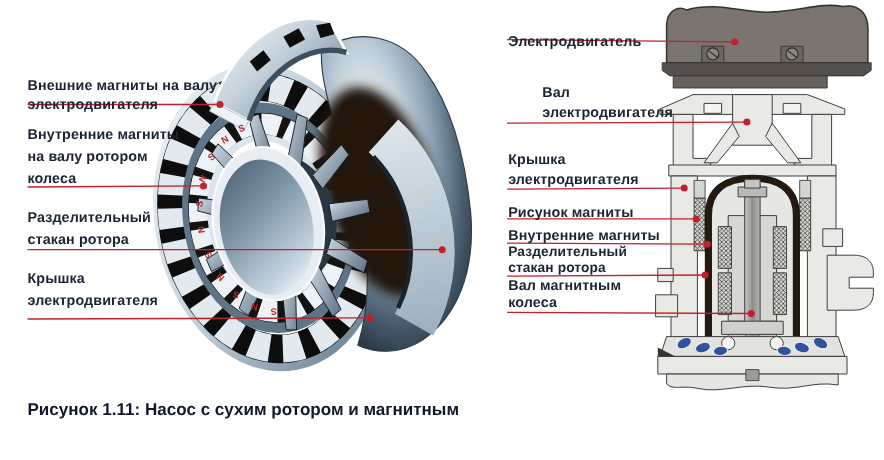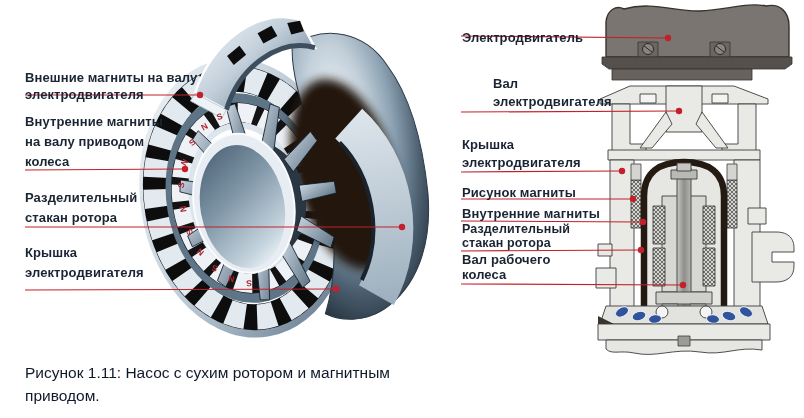--- a/index.html
+++ b/index.html
@@ -12,21 +12,21 @@
     position:absolute;color:#1a2433;font-weight:600;font-size:13px;line-height:17px;
     letter-spacing:0.1px;white-space:nowrap;
   }
   .lbl .ln{white-space:nowrap;}
   .lbl-l2{line-height:20px;}
   .lbl-l3,.lbl-l4{line-height:20px;}
   .rlbl{font-size:13px;line-height:18px;}
   .rlbl-tight{font-size:12.5px;line-height:14px;}
   .rlbl-mid{line-height:15px;}
   #caption{
-    position:absolute;left:25px;top:361px;color:#10192a;font-weight:400;
+    position:absolute;left:25px;top:361px;color:#10192a;font-weight:700;
     font-size:15.5px;line-height:23px;
   }
 </style>
 </head>
 <body>
 
 <svg id="stage" viewBox="0 0 804 418" xmlns="http://www.w3.org/2000/svg">
   <defs>
     <linearGradient id="gRing" x1="0" y1="0" x2="1" y2="1">
       <stop offset="0" stop-color="#f2f6fa"></stop>
@@ -232,21 +232,21 @@
       <circle cx="683" cy="285" r="3.2" stroke="none"></circle>
   </g>
 </svg>
 
 <div class="lbl" style="left:25px;top:69px;">
   <div class="ln">Внешние магниты на валу</div>
   <div class="ln">электродвигателя</div>
 </div>
 <div class="lbl lbl-l2" style="left:25px;top:112px;">
   <div class="ln">Внутренние магниты</div>
-  <div class="ln">на валу приводом</div>
+  <div class="ln">на валу ротором</div>
   <div class="ln">колеса</div>
 </div>
 <div class="lbl lbl-l3" style="left:25px;top:188px;">
   <div class="ln">Разделительный</div>
   <div class="ln">стакан ротора</div>
 </div>
 <div class="lbl lbl-l4" style="left:25px;top:243px;">
   <div class="ln">Крышка</div>
   <div class="ln">электродвигателя</div>
 </div>
@@ -266,20 +266,19 @@
   <div class="ln">Рисунок магниты</div>
 </div>
 <div class="lbl rlbl" style="left:462px;top:205px;">
   <div class="ln">Внутренние магниты</div>
 </div>
 <div class="lbl rlbl-tight" style="left:462px;top:222px;">
   <div class="ln">Разделительный</div>
   <div class="ln">стакан ротора</div>
 </div>
 <div class="lbl rlbl rlbl-mid" style="left:462px;top:252px;">
-  <div class="ln">Вал рабочего</div>
+  <div class="ln">Вал магнитным</div>
   <div class="ln">колеса</div>
 </div>
 
 <div id="caption">
   <div class="ln">Рисунок 1.11: Насос с сухим ротором и магнитным</div>
-  <div class="ln">приводом.</div>
 </div>
 
 </body></html>

